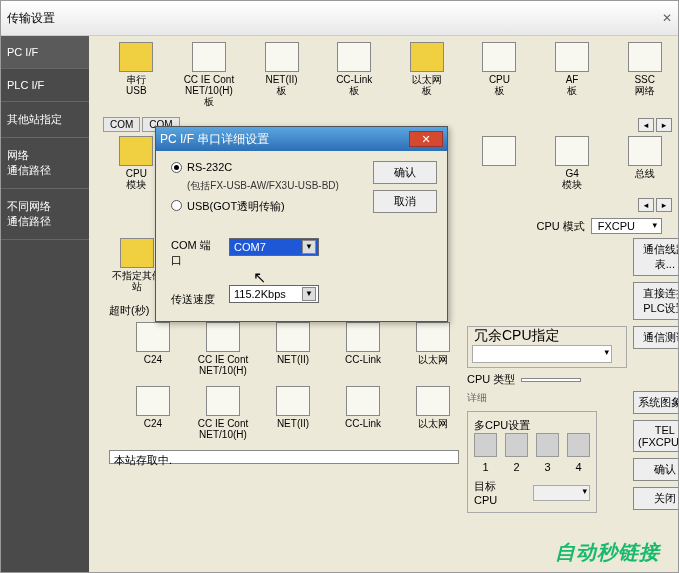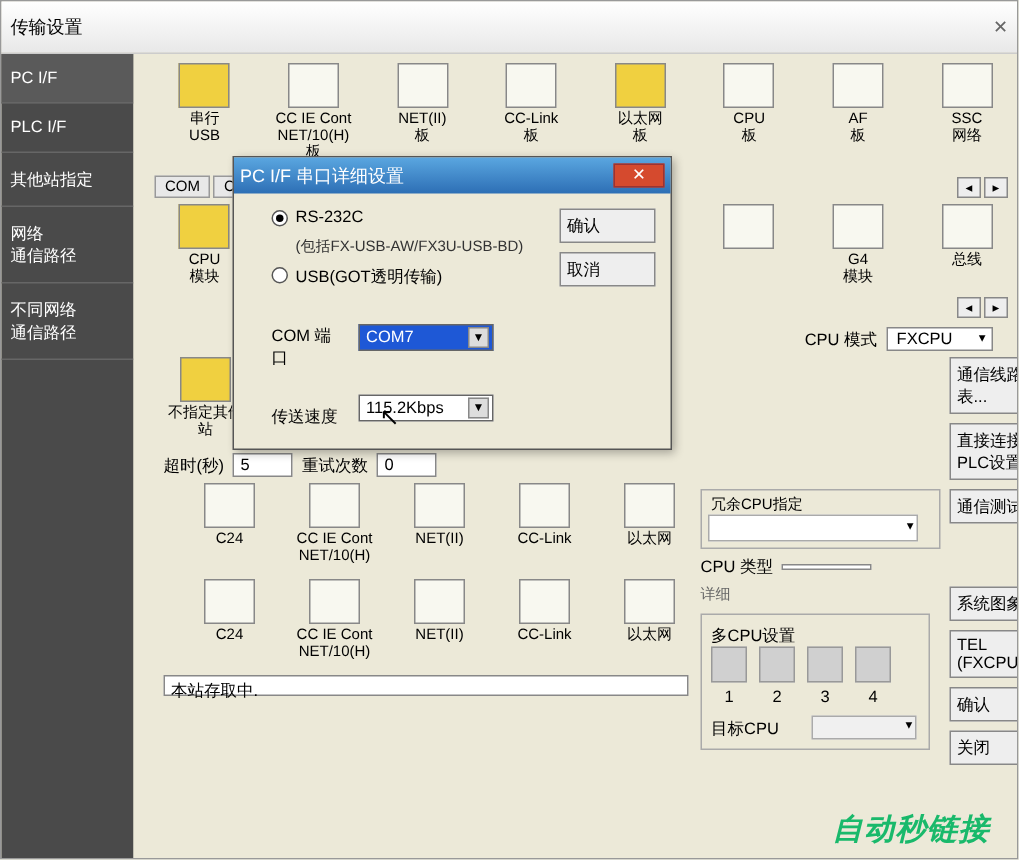--- a/index.html
+++ b/index.html
@@ -33,54 +33,54 @@
 .sbtn { width: 16px; height: 14px; border: 1px solid #888; background: #eee; font-size: 9px; text-align: center; line-height: 12px; }
 
 .cpu-mode-row { display: flex; justify-content: flex-end; align-items: center; gap: 6px; margin: 6px 10px 4px 0; }
 .cpu-mode-row .dd { border: 1px solid #888; background: #fff; padding: 1px 26px 1px 6px; font-size: 11px; position: relative; }
 .cpu-mode-row .dd::after { content: "▾"; position: absolute; right: 4px; top: 1px; font-size: 9px; }
 
 .lower { display: flex; gap: 6px; }
 .lower-left { flex: 1; }
 .lower-right { width: 130px; display: flex; flex-direction: column; gap: 6px; }
 
-.btn { background: #eee; border: 1px solid #888; padding: 3px 4px; font-size: 11px; }
+.btn { background: #eee; border: 1px solid #888; padding: 3px 4px; text-align: center; font-size: 11px; }
 .fieldset { border: 1px solid #aaa; padding: 4px; margin: 4px 0; font-size: 10px; }
-.fieldset .legend { margin-top: -10px; background: #ece9d8; display: inline-block; padding: 0 2px; font-size: 10px; }
+.fieldset .legend { margin-top: -10px; background: #ece9d8; display: inline-block; padding: 0 2px; font-size: 14px; }
 
 .form-row { display: flex; gap: 6px; align-items: center; margin: 4px 0; }
 .txtin { border: 1px solid #888; background: #fff; padding: 1px 4px; font-size: 11px; width: 40px; }
 
 .icon-row.small .icon-cell { width: 52px; }
 
 .statusbar { border: 1px solid #888; background: #fff; margin-top: 6px; padding: 2px 4px; height: 14px; }
 
 .watermark { position: absolute; right: 18px; bottom: 6px; font-size: 20px; font-weight: bold; color: #19b96b; font-style: italic; letter-spacing: 1px; }
 
 
-.modal { position: absolute; left: 155px; top: 104px; width: 293px; background: #ece9d8; border: 1px solid #555; box-shadow: 2px 2px 6px rgba(0,0,0,.3); z-index: 10; }
+.modal { position: absolute; left: 155px; top: 126px; width: 293px; background: #ece9d8; border: 1px solid #555; box-shadow: 2px 2px 6px rgba(0,0,0,.3); z-index: 10; }
 .modal-titlebar { height: 24px; background: linear-gradient(#5aa6e0,#2d6fb5); display: flex; align-items: center; justify-content: space-between; padding: 0 4px; }
 .modal-titlebar .t { color: #fff; font-size: 12px; }
 .modal-close { width: 34px; height: 16px; background: #d54a2e; color: #fff; text-align: center; font-family: Arial; font-size: 11px; border: 1px solid #933; line-height: 14px; }
-.modal-body { padding: 10px 10px 14px 25px; display: flex; gap: 10px; }
+.modal-body { padding: 10px 10px 14px 15px; display: flex; gap: 10px; }
 .modal-left { flex: 1; }
 .modal-right { width: 64px; display: flex; flex-direction: column; gap: 6px; }
 .radio { display: flex; align-items: flex-start; gap: 5px; margin-bottom: 6px; }
 .radio-dot { width: 11px; height: 11px; border: 1px solid #555; border-radius: 50%; background: #fff; margin-top: 1px; display: flex; align-items: center; justify-content: center; }
 .radio-dot.on::after { content: ""; width: 5px; height: 5px; background: #000; border-radius: 50%; }
 .radio-text { font-size: 11px; }
 .radio-sub { font-size: 10px; color: #333; margin-left: 16px; margin-bottom: 6px; }
 .mform { display: flex; align-items: center; gap: 8px; margin-top: 12px; }
 .mlabel { width: 50px; font-size: 11px; margin-top: 12px; }
 .msel { border: 1px solid #666; background: #fff; font-size: 11px; width: 90px; height: 18px; display: flex; align-items: center; justify-content: space-between; padding: 0 2px 0 4px; }
 .msel.hi { background: #1e58d6; color: #fff; }
 .msel .arr { background: #ddd; border: 1px solid #888; width: 14px; height: 14px; font-size: 8px; text-align: center; line-height: 12px; color: #000; }
 .cursor { position: absolute; left: 253px; top: 268px; font-size: 16px; z-index: 20; pointer-events: none; }
 
-.multi-cpu { border: 1px solid #aaa; padding: 6px; width: 153px; }
+.multi-cpu { border: 1px solid #aaa; padding: 6px; width: 130px; }
 .multi-cpu .boxes { display: flex; gap: 8px; margin-bottom: 4px; }
 .mc-box { width: 24px; height: 24px; background: #d0d0d0; border: 1px solid #999; }
 .mc-nums { display: flex; gap: 8px; font-size: 10px; }
 .mc-nums span { width: 24px; text-align: center; }
 .target-row { display: flex; align-items: center; gap: 22px; margin-top: 6px; font-size: 10px; }
 .target-dd { border: 1px solid #aaa; background: #f0f0f0; width: 70px; height: 16px; position: relative; }
 .target-dd::after { content: "▾"; position: absolute; right: 2px; top: 0; font-size: 9px; }
 
 .blank-dd { border: 1px solid #aaa; background: #fff; width: 140px; height: 18px; position: relative; }
 .blank-dd::after { content: "▾"; position: absolute; right: 2px; top: 1px; font-size: 9px; }

